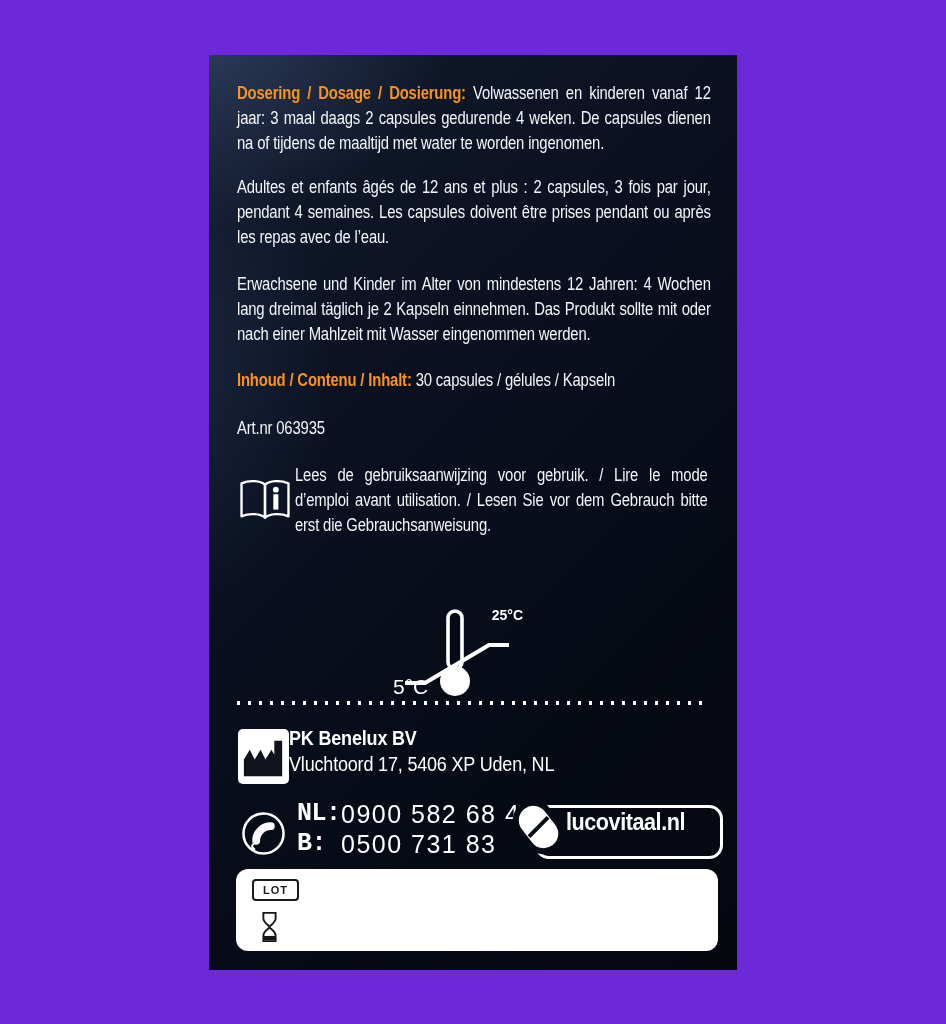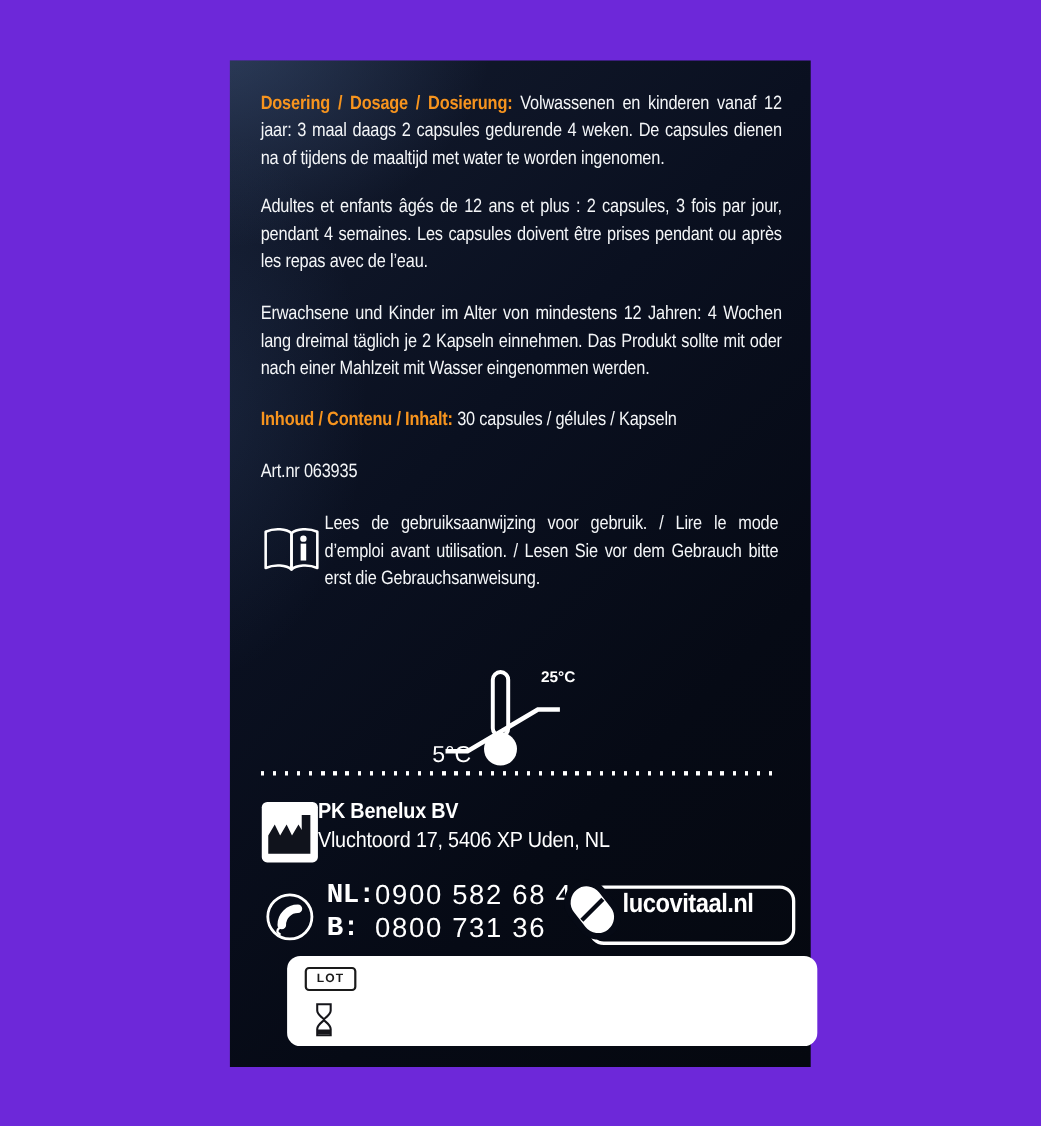--- a/index.html
+++ b/index.html
@@ -56,21 +56,21 @@
   .sec-logo{position:absolute;left:326px;top:750px;width:182px;height:48px;
             border:3px solid #fff;border-radius:14px;display:flex;align-items:flex-start;}
   .capsule-icon{position:absolute;left:-14px;top:-4px;width:29px;height:46px;background:#fff;
             border-radius:15px;transform:rotate(-38deg);box-shadow:0 0 0 6px #060a15;}
   .capsule-icon::after{content:"";position:absolute;left:1px;right:1px;top:46%;height:4px;
             background:#060a15;transform:rotate(-7deg);}
   .logo-text{margin-left:28px;font-size:24px;font-weight:bold;letter-spacing:-0.5px;
             transform:scaleX(0.9);transform-origin:0 50%;white-space:nowrap;}
 
   .white-box{position:absolute;left:27px;top:814px;width:482px;height:82px;background:#fff;
-            border-radius:12px;margin-left:25px;}
+            border-radius:12px;}
   .lot-badge{position:absolute;left:16px;top:10px;border:2px solid #1a1a1a;border-radius:4px;
             padding:3px 9px;font-size:11px;font-weight:bold;letter-spacing:1px;color:#1a1a1a;}
   .hourglass-icon{position:absolute;left:24px;top:42px;}
 </style>
 </head>
 <body>
 
 <div class="canvas">
   <div class="panel">
 
@@ -130,21 +130,21 @@
         <path d="M15.5 30.5 A15 15 0 0 1 30.5 15.5" fill="none" stroke="#fff" stroke-width="8" stroke-linecap="round"></path>
         <path d="M13 33.5 q-3.5 3 0.5 5.5" fill="none" stroke="#fff" stroke-width="2.2" stroke-linecap="round"></path>
       </svg>
       <div class="phone-lines">
         <div class="phone-line">
           <span class="phone-label">NL:</span>
           <span class="phone-number">0900 582 68 48</span>
         </div>
         <div class="phone-line">
           <span class="phone-label">B:</span>
-          <span class="phone-number">0800 731 36</span>
+          <span class="phone-number">0500 731 83</span>
         </div>
       </div>
     </div>
 
     <div class="sec-logo">
       <span class="capsule-icon"></span>
       <span class="logo-text">lucovitaal.nl</span>
     </div>
 
     <div class="white-box">

